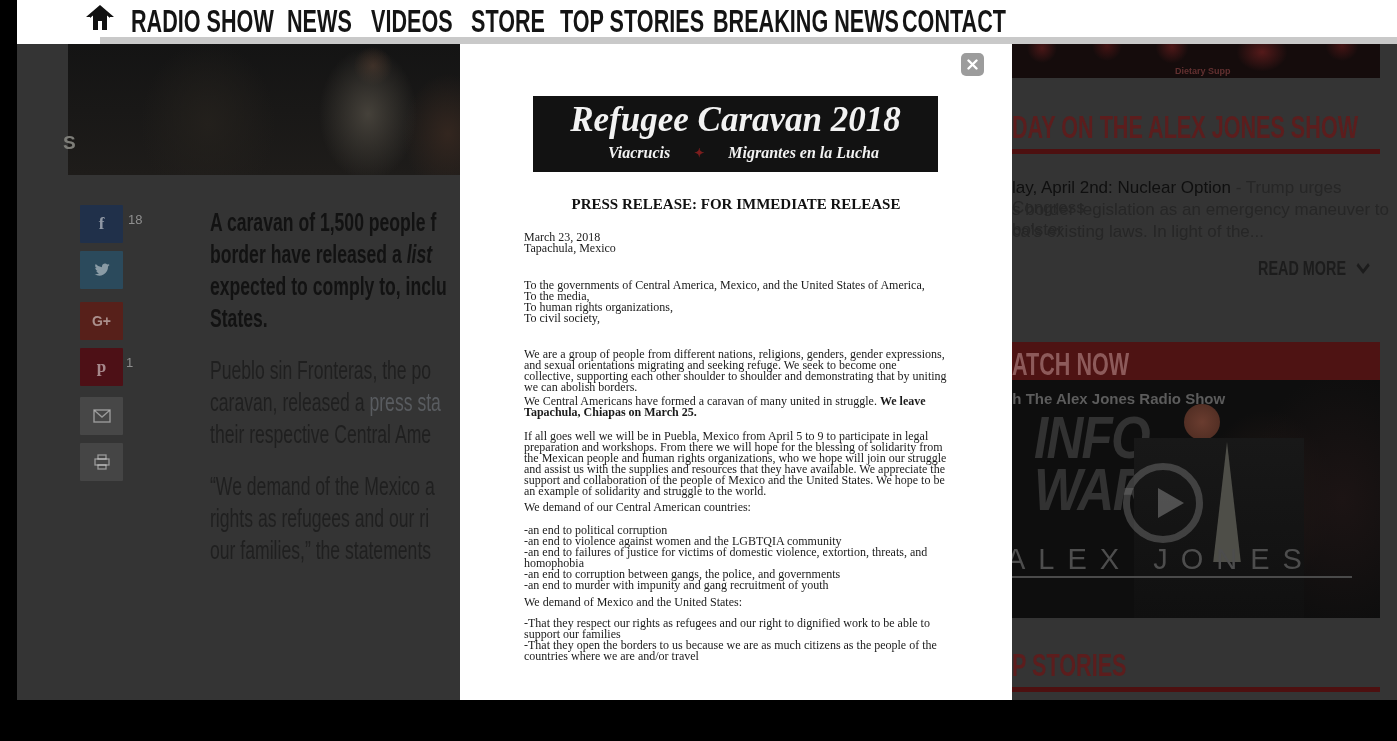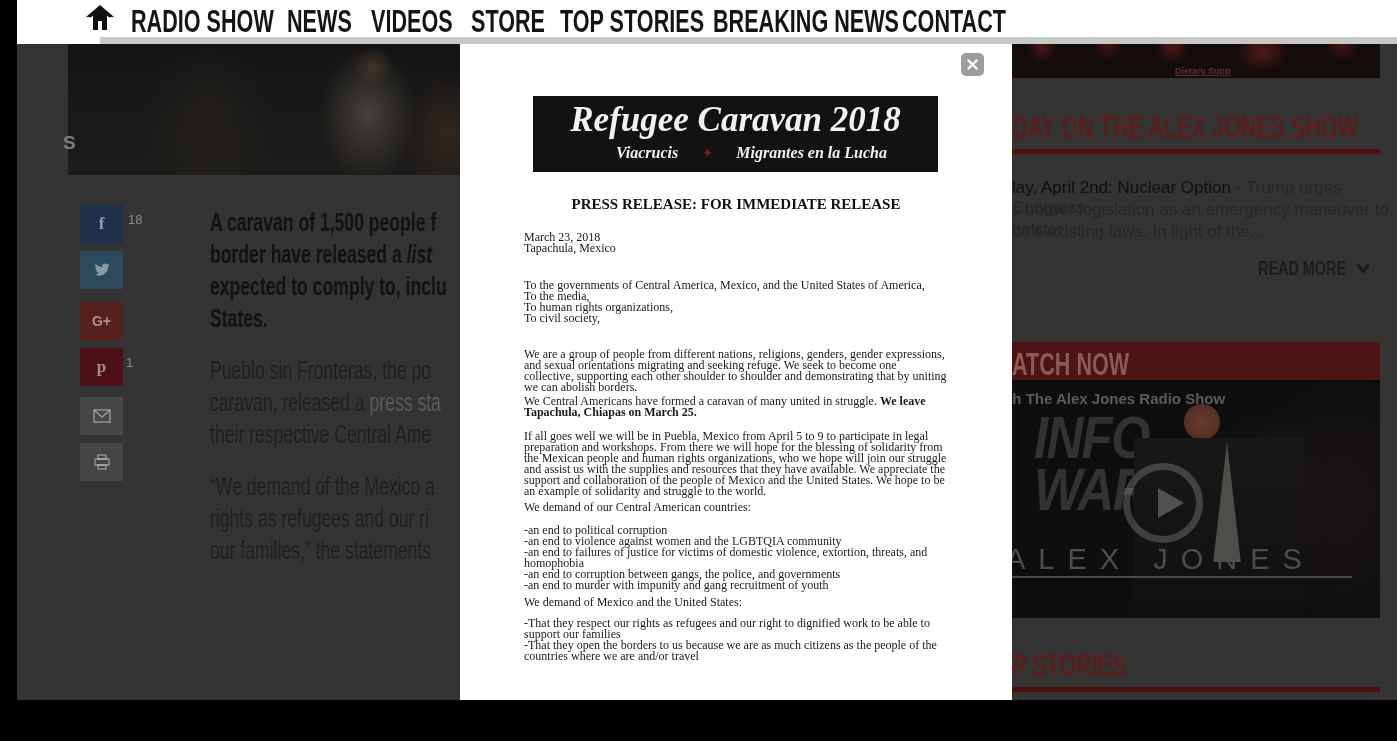--- a/index.html
+++ b/index.html
@@ -42,21 +42,21 @@
 
   
   .ad{left:1012px;top:44px;width:368px;height:34px;z-index:1;overflow:hidden;cursor:pointer;
     background:
       radial-gradient(20px 20px at 30px 4px,#4a1717 0%,rgba(74,23,23,0) 75%),
       radial-gradient(20px 20px at 95px 2px,#431313 0%,rgba(67,19,19,0) 75%),
       radial-gradient(22px 22px at 160px 3px,#4e1818 0%,rgba(78,24,24,0) 75%),
       radial-gradient(34px 26px at 250px 8px,#551a1a 0%,rgba(85,26,26,0) 75%),
       radial-gradient(22px 20px at 330px 2px,#441414 0%,rgba(68,20,20,0) 75%),
       #150c0c;}
-  .adtext{position:absolute;left:163px;top:22px;font-size:9px;color:#623030;font-weight:700;text-decoration:underline;}
+  .adtext{position:absolute;left:163px;top:22px;font-size:9px;color:#623030;font-weight:700;}
   .sb-head{position:absolute;left:1012px;z-index:1;font-size:30px;color:#5c1d1d;}
   .sb-rule{position:absolute;left:1012px;width:368px;height:5px;background:#4d1010;z-index:1;}
   .sb-line{position:absolute;left:1012px;z-index:1;font-size:17px;color:#262626;}
   .sb-lead{font-weight:400;color:#0f0f0f;}
   .readmore{position:absolute;left:1258px;top:256px;z-index:1;font-size:20px;color:#1c1c1c;cursor:pointer;}
   .watch{left:1012px;top:342px;width:368px;height:38px;background:#4e1313;z-index:1;}
   .watchtxt{position:absolute;left:0px;top:5px;font-size:30px;color:#8d5a5a;}
   .video{left:1012px;top:380px;width:368px;height:238px;z-index:1;cursor:pointer;
     background:
       radial-gradient(120px 160px at 330px 120px,#1c1414 0%,rgba(28,20,20,0) 80%),
@@ -81,21 +81,21 @@
   .headline{position:absolute;left:1012px;top:714px;z-index:1;font-size:27px;color:#141414;cursor:pointer;}
 
   
   .modal{left:460px;top:44px;width:552px;height:697px;background:#fff;z-index:20;}
   .closebtn{position:absolute;left:501px;top:9px;width:23px;height:23px;background:#9c9c9c;
             border-radius:5px;display:flex;align-items:center;justify-content:center;cursor:pointer;z-index:22;}
   .docbanner{position:absolute;left:73px;top:52px;width:405px;height:76px;background:#121212;
              color:#f2f2f2;font-family:"Liberation Serif",serif;}
   .doctitle{position:absolute;left:0;top:4px;width:405px;text-align:center;
             font-size:35px;font-style:italic;font-weight:700;}
-  .docsub{position:absolute;left:16px;top:48px;width:405px;display:flex;justify-content:center;
+  .docsub{position:absolute;left:8px;top:48px;width:405px;display:flex;justify-content:center;
           align-items:center;gap:24px;font-size:16px;font-style:italic;font-weight:700;}
   .docstar{color:#7c1d1d;font-size:12px;font-style:normal;}
   .doclabel{position:absolute;left:0;top:152px;width:552px;text-align:center;
             font-family:"Liberation Serif",serif;font-weight:700;font-size:15px;color:#111;}
   .docsec{position:absolute;left:64px;width:424px;font-family:"Liberation Serif",serif;
           font-size:12px;line-height:11px;color:#1a1a1a;white-space:pre-line;}
   .docp{white-space:normal;}
   .docbold{font-weight:700;}
   .caption{position:absolute;left:18px;top:662px;font-size:24px;color:#141414;}
 </style>

